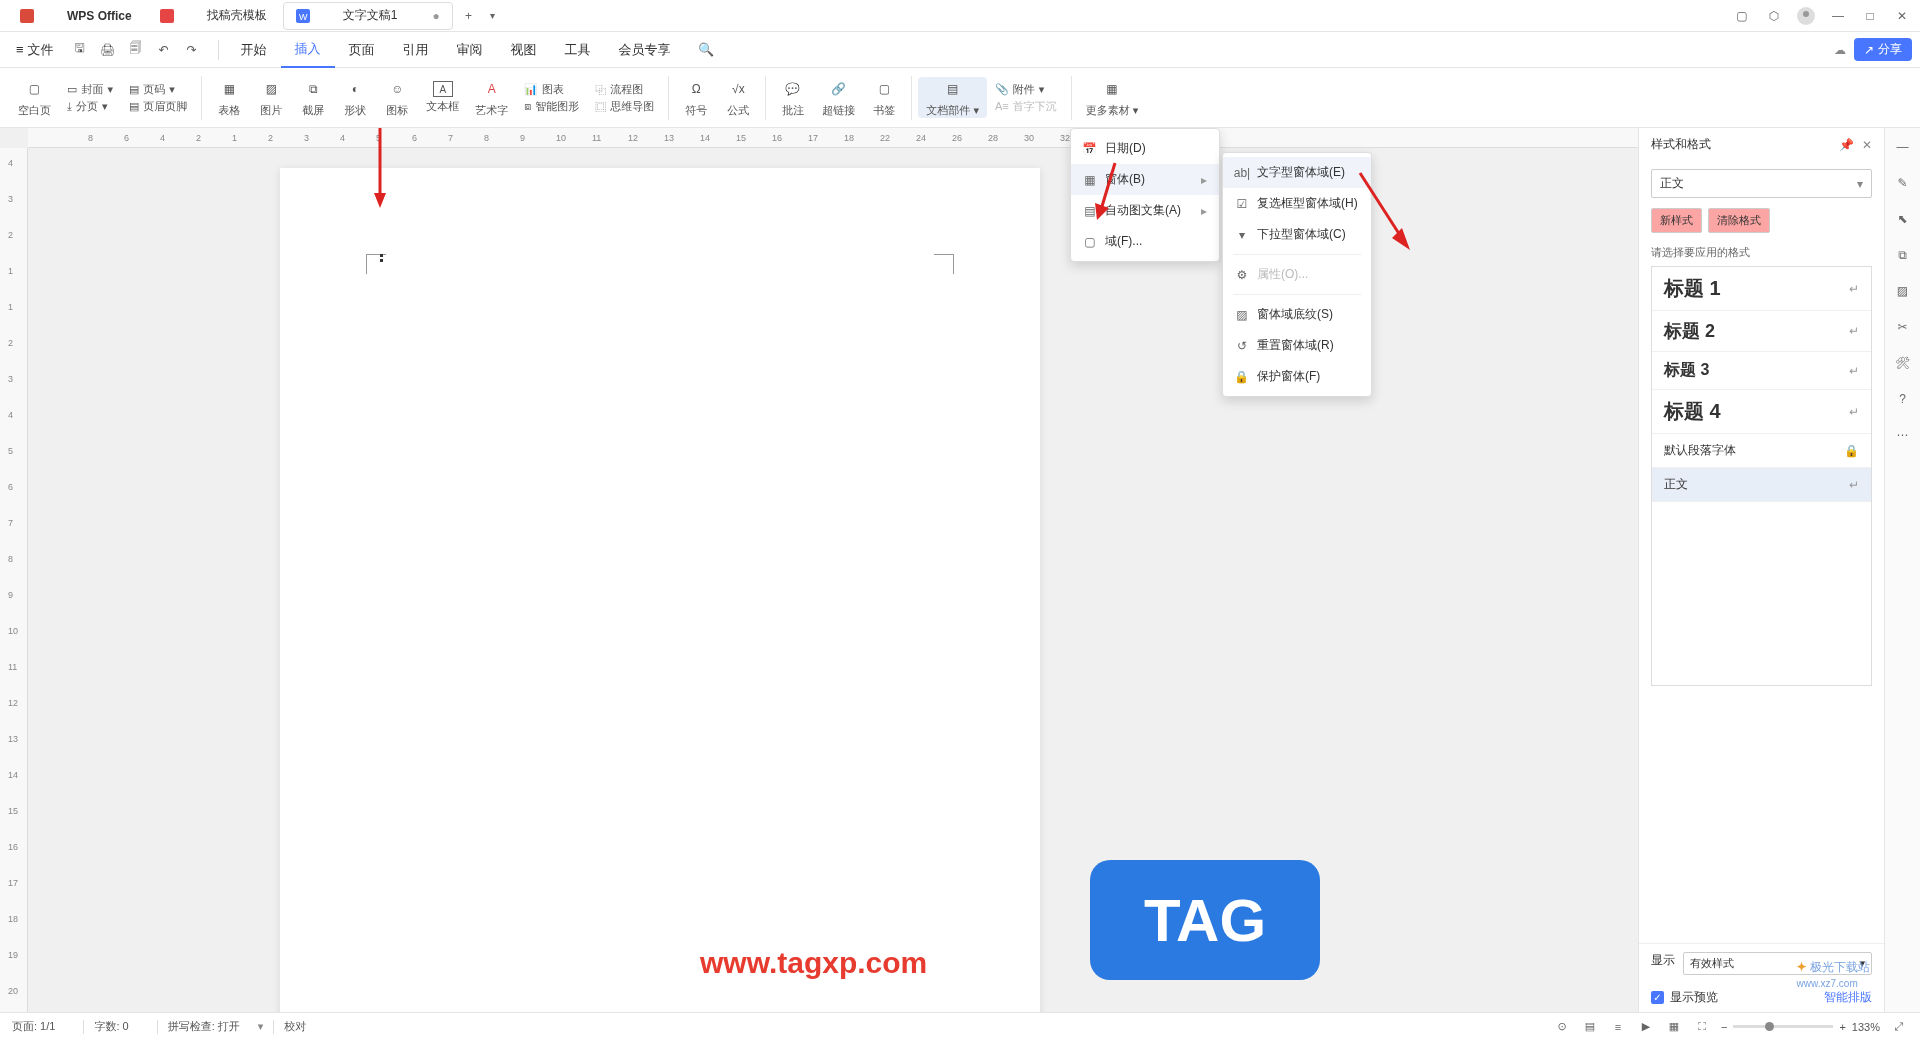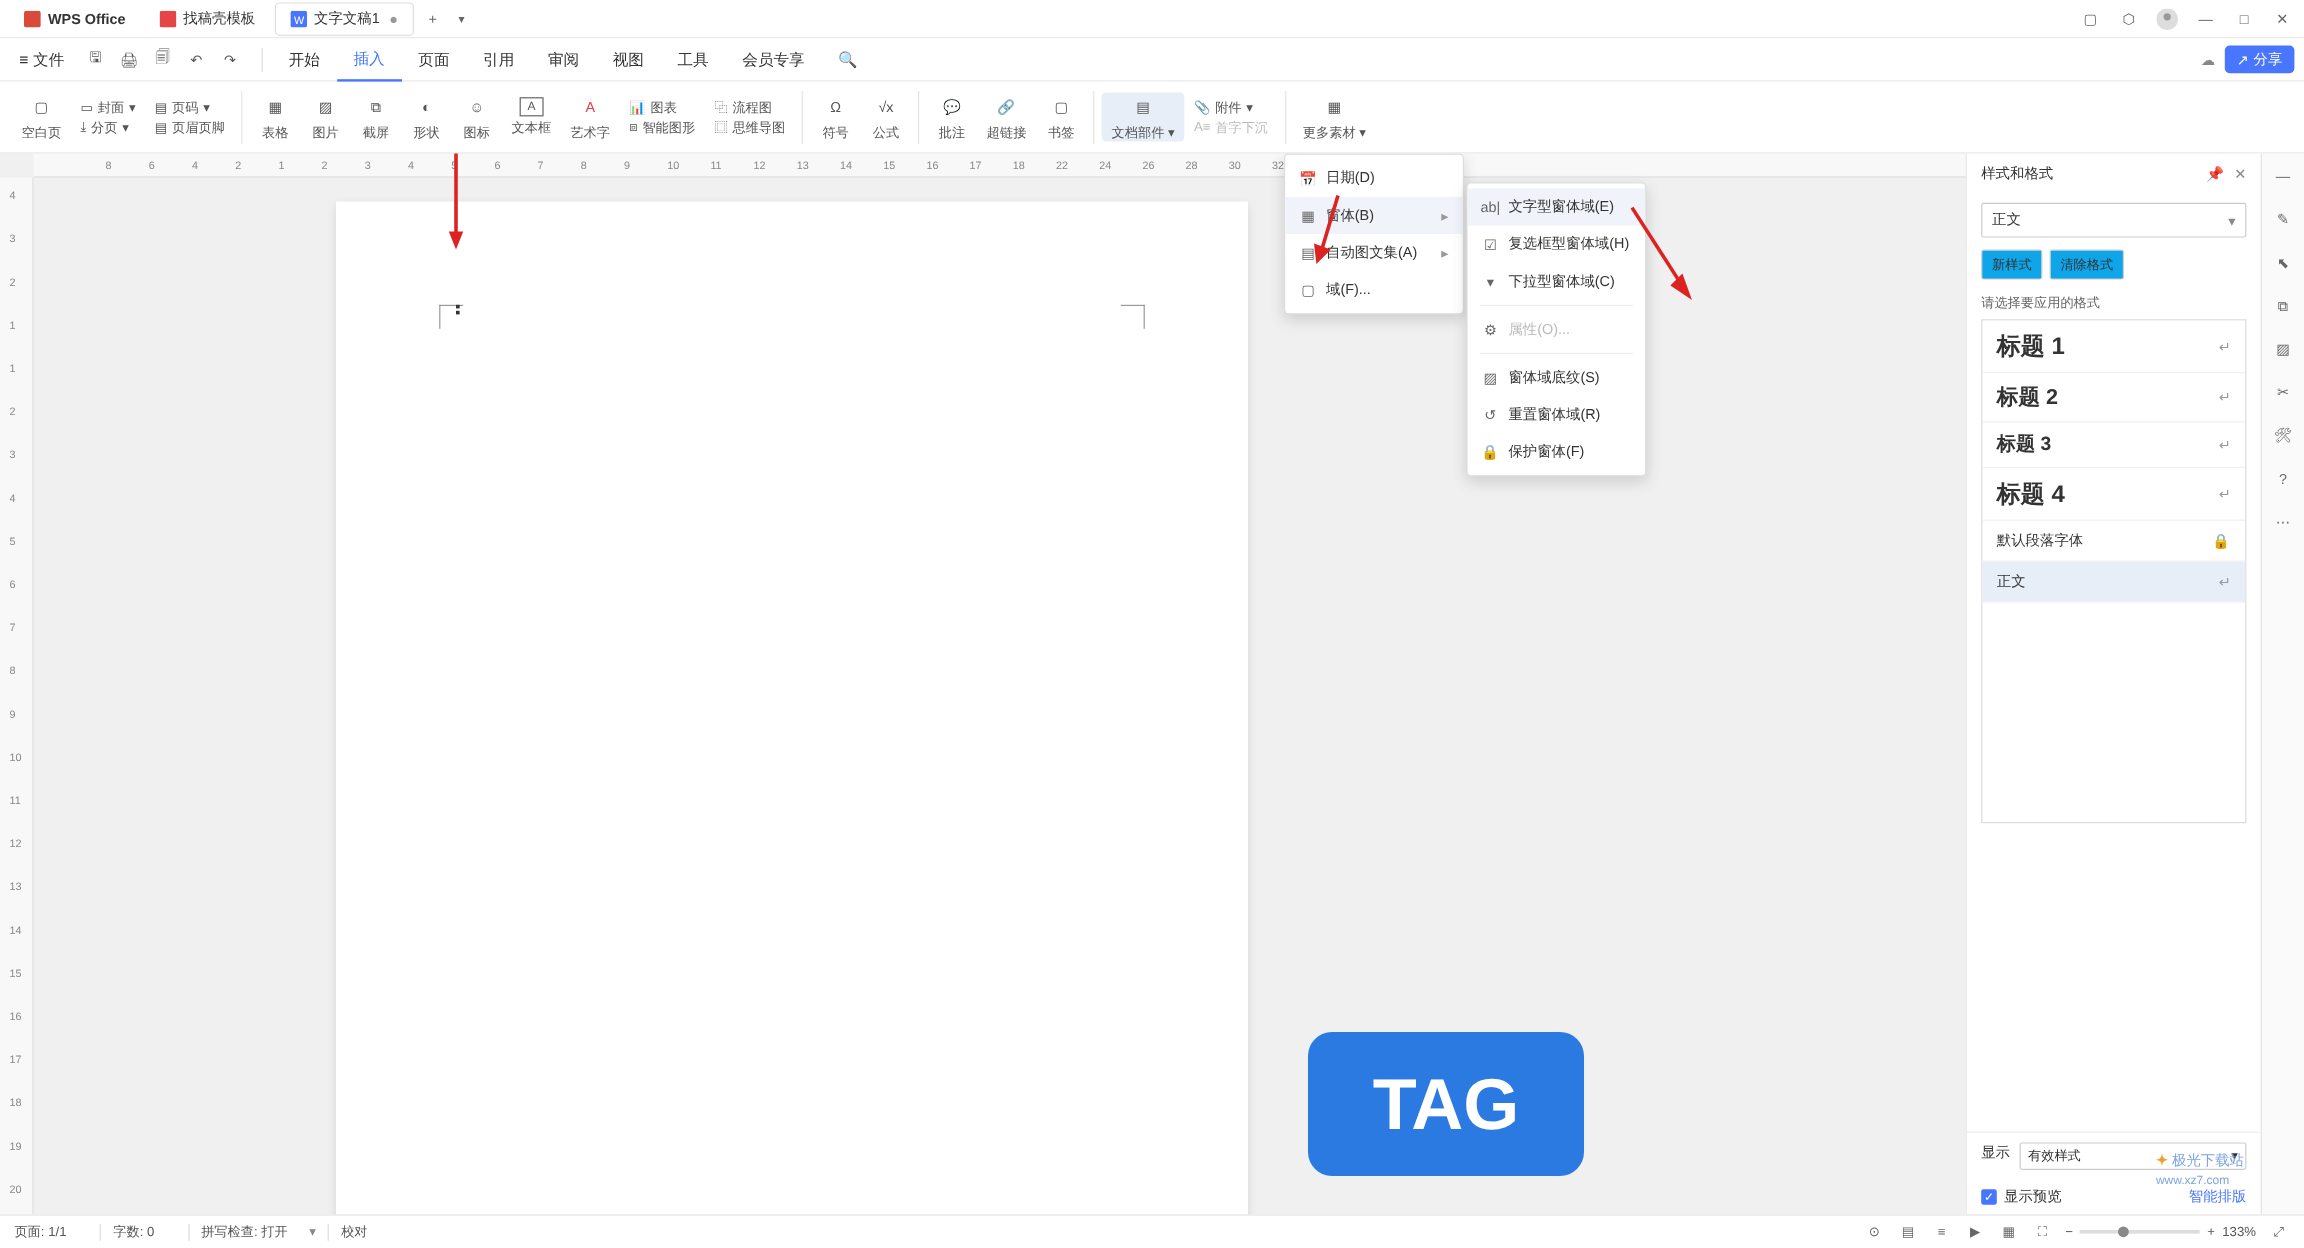--- a/index.html
+++ b/index.html
@@ -1,18 +1,18 @@
 <!DOCTYPE html>
 <html><head>
 <meta charset="utf-8">
 <style>
 *{margin:0;padding:0;box-sizing:border-box;font-family:"Microsoft YaHei",sans-serif;}
 body{background:#f5f5f5;width:1920px;height:1040px;overflow:hidden;position:relative;font-size:12px;color:#333;}
 .titlebar{height:32px;background:#fff;display:flex;align-items:center;padding:0 8px;border-bottom:1px solid #e5e5e5;}
-.tab{display:flex;align-items:center;padding:0 12px;height:28px;border-radius:4px;margin-right:4px;font-size:12px;cursor:pointer;}
+.tab{display:flex;align-items:center;padding:0 12px;height:28px;border-radius:4px;margin-right:4px;font-size:12px;cursor:pointer;gap:27px;}
 .tab.app{font-weight:600;}
 .tab.active{background:#fff;border:1px solid #ddd;}
 .tab .icon{width:14px;height:14px;margin-right:6px;display:inline-block;}
 .tab .close{margin-left:8px;color:#999;}
 .newtab{width:24px;height:24px;display:flex;align-items:center;justify-content:center;color:#666;cursor:pointer;}
 .titlebar-right{margin-left:auto;display:flex;align-items:center;gap:12px;color:#666;}
 .titlebar-right .icn{width:20px;height:20px;display:flex;align-items:center;justify-content:center;cursor:pointer;}
 .menubar{height:36px;background:#fff;display:flex;align-items:center;padding:0 8px;border-bottom:1px solid #e5e5e5;}
 .filemenu{display:flex;align-items:center;gap:4px;padding:0 8px;height:28px;cursor:pointer;font-size:13px;}
 .qat{display:flex;align-items:center;gap:8px;padding:0 8px;color:#555;}
@@ -52,21 +52,21 @@
 .ditem .arrow{margin-left:auto;color:#999;}
 .dsep{height:1px;background:#eee;margin:4px 10px;}
 .sidebar{width:246px;background:#fff;border-left:1px solid #e5e5e5;display:flex;flex-direction:column;}
 .side-head{display:flex;align-items:center;padding:8px 12px;font-size:12px;font-weight:500;}
 .side-head .pin{margin-left:auto;color:#888;cursor:pointer;margin-right:8px;}
 .side-head .close{color:#888;cursor:pointer;}
 .side-body{padding:8px 12px;}
 .style-select{width:100%;border:1px solid #ccc;padding:5px 8px;border-radius:2px;display:flex;align-items:center;font-size:12px;}
 .style-select .arrow{margin-left:auto;color:#888;}
 .btn-row{display:flex;gap:6px;margin-top:10px;}
-.sbtn{border:1px solid #ccc;padding:4px 8px;font-size:11px;border-radius:2px;cursor:pointer;background:#0ea5e9;}
+.sbtn{border:1px solid #ccc;padding:4px 8px;font-size:11px;border-radius:2px;cursor:pointer;background:#fca5a5;}
 .side-label{font-size:11px;color:#666;margin:12px 0 6px;}
 .style-list{border:1px solid #ddd;height:420px;overflow:auto;}
 .style-item{padding:8px 12px;display:flex;align-items:center;cursor:pointer;border-bottom:1px solid #f0f0f0;}
 .style-item.sel{background:#e8eef8;}
 .style-item .sname{flex:1;}
 .style-item .para{color:#999;}
 .h1n{font-size:20px;font-weight:700;}
 .h2n{font-size:18px;font-weight:700;}
 .h3n{font-size:16px;font-weight:700;}
 .h4n{font-size:20px;font-weight:700;}
@@ -454,20 +454,21 @@
     <span class="ticon">▨</span>
     <span class="ticon">✂</span>
     <span class="ticon">🛠</span>
     <span class="ticon">?</span>
     <span class="ticon">⋯</span>
   </div>
 </div>
 
 <div class="watermark">
   <br>
+  <span class="wm-url">www.tagxp.com</span>
 </div>
 <div class="tag-box">TAG</div>
 <div class="wm2">
   <span style="color:#f0a030;font-weight:bold;">✦</span> <span>极光下载站</span><br>
   <span style="font-size:10px;">www.xz7.com</span>
 </div>
 
 <div class="statusbar">
   <span class="sitem">页面: 1/1</span>
   <span class="ssep"></span>

